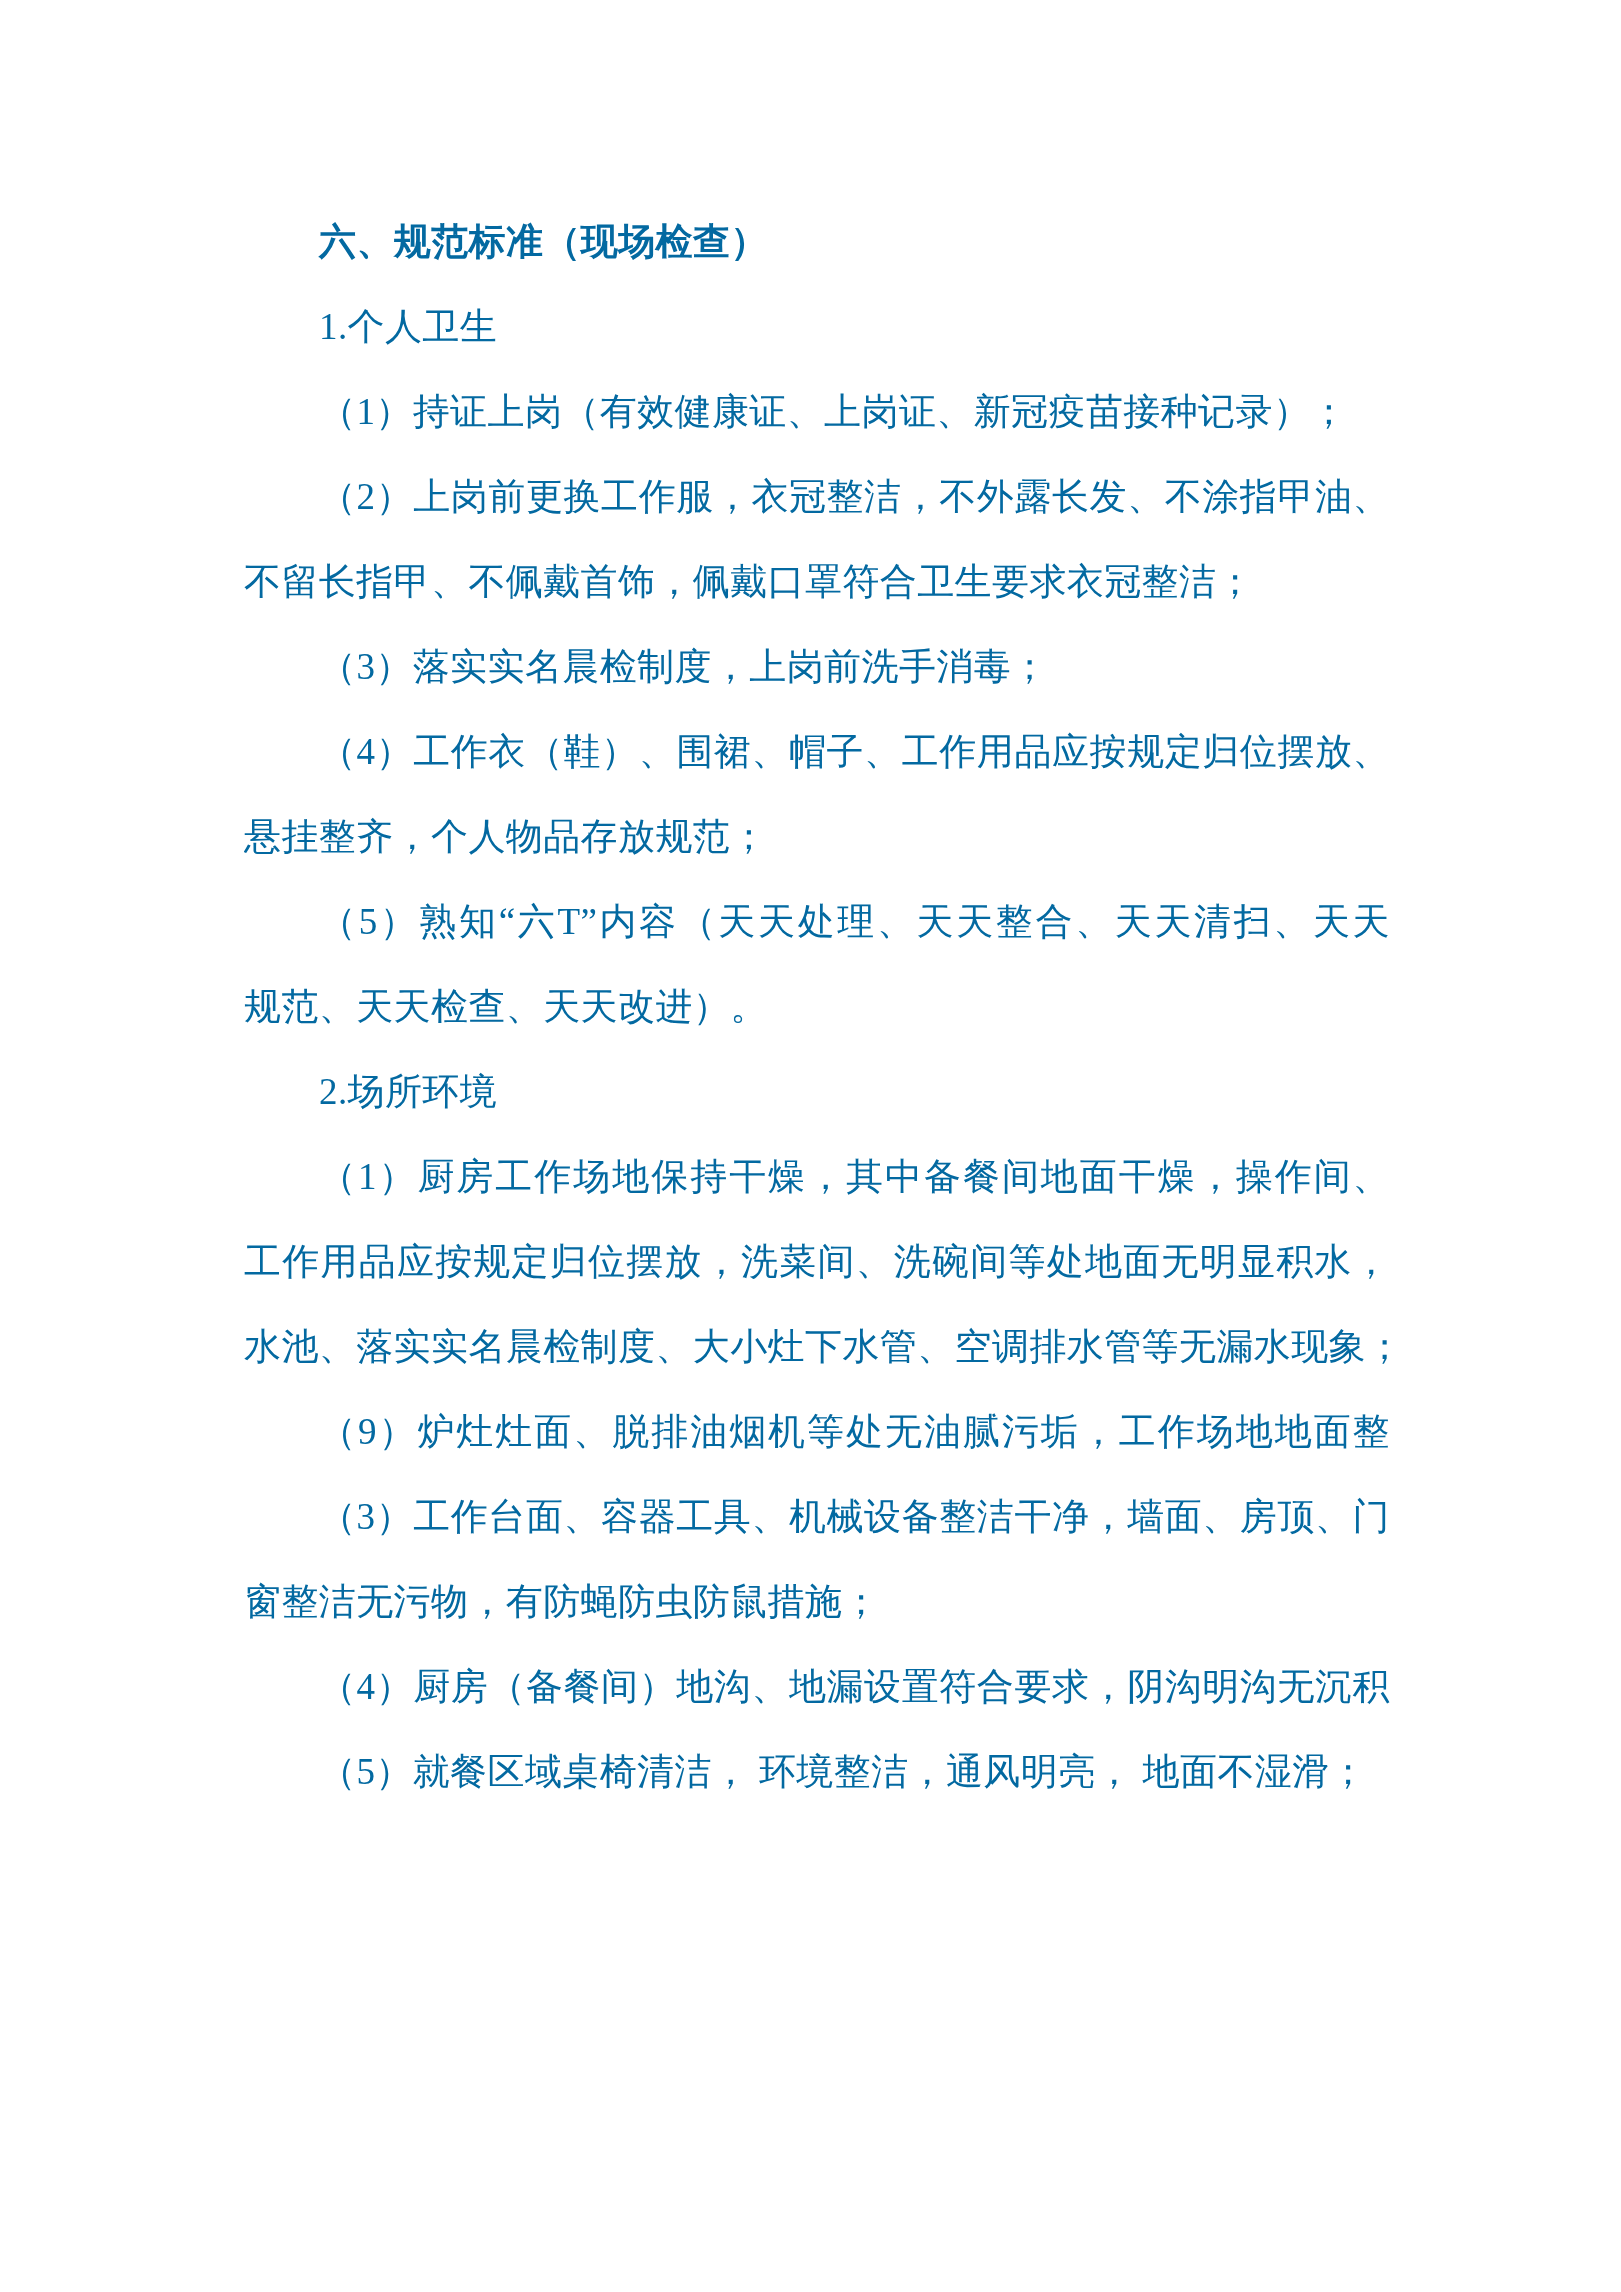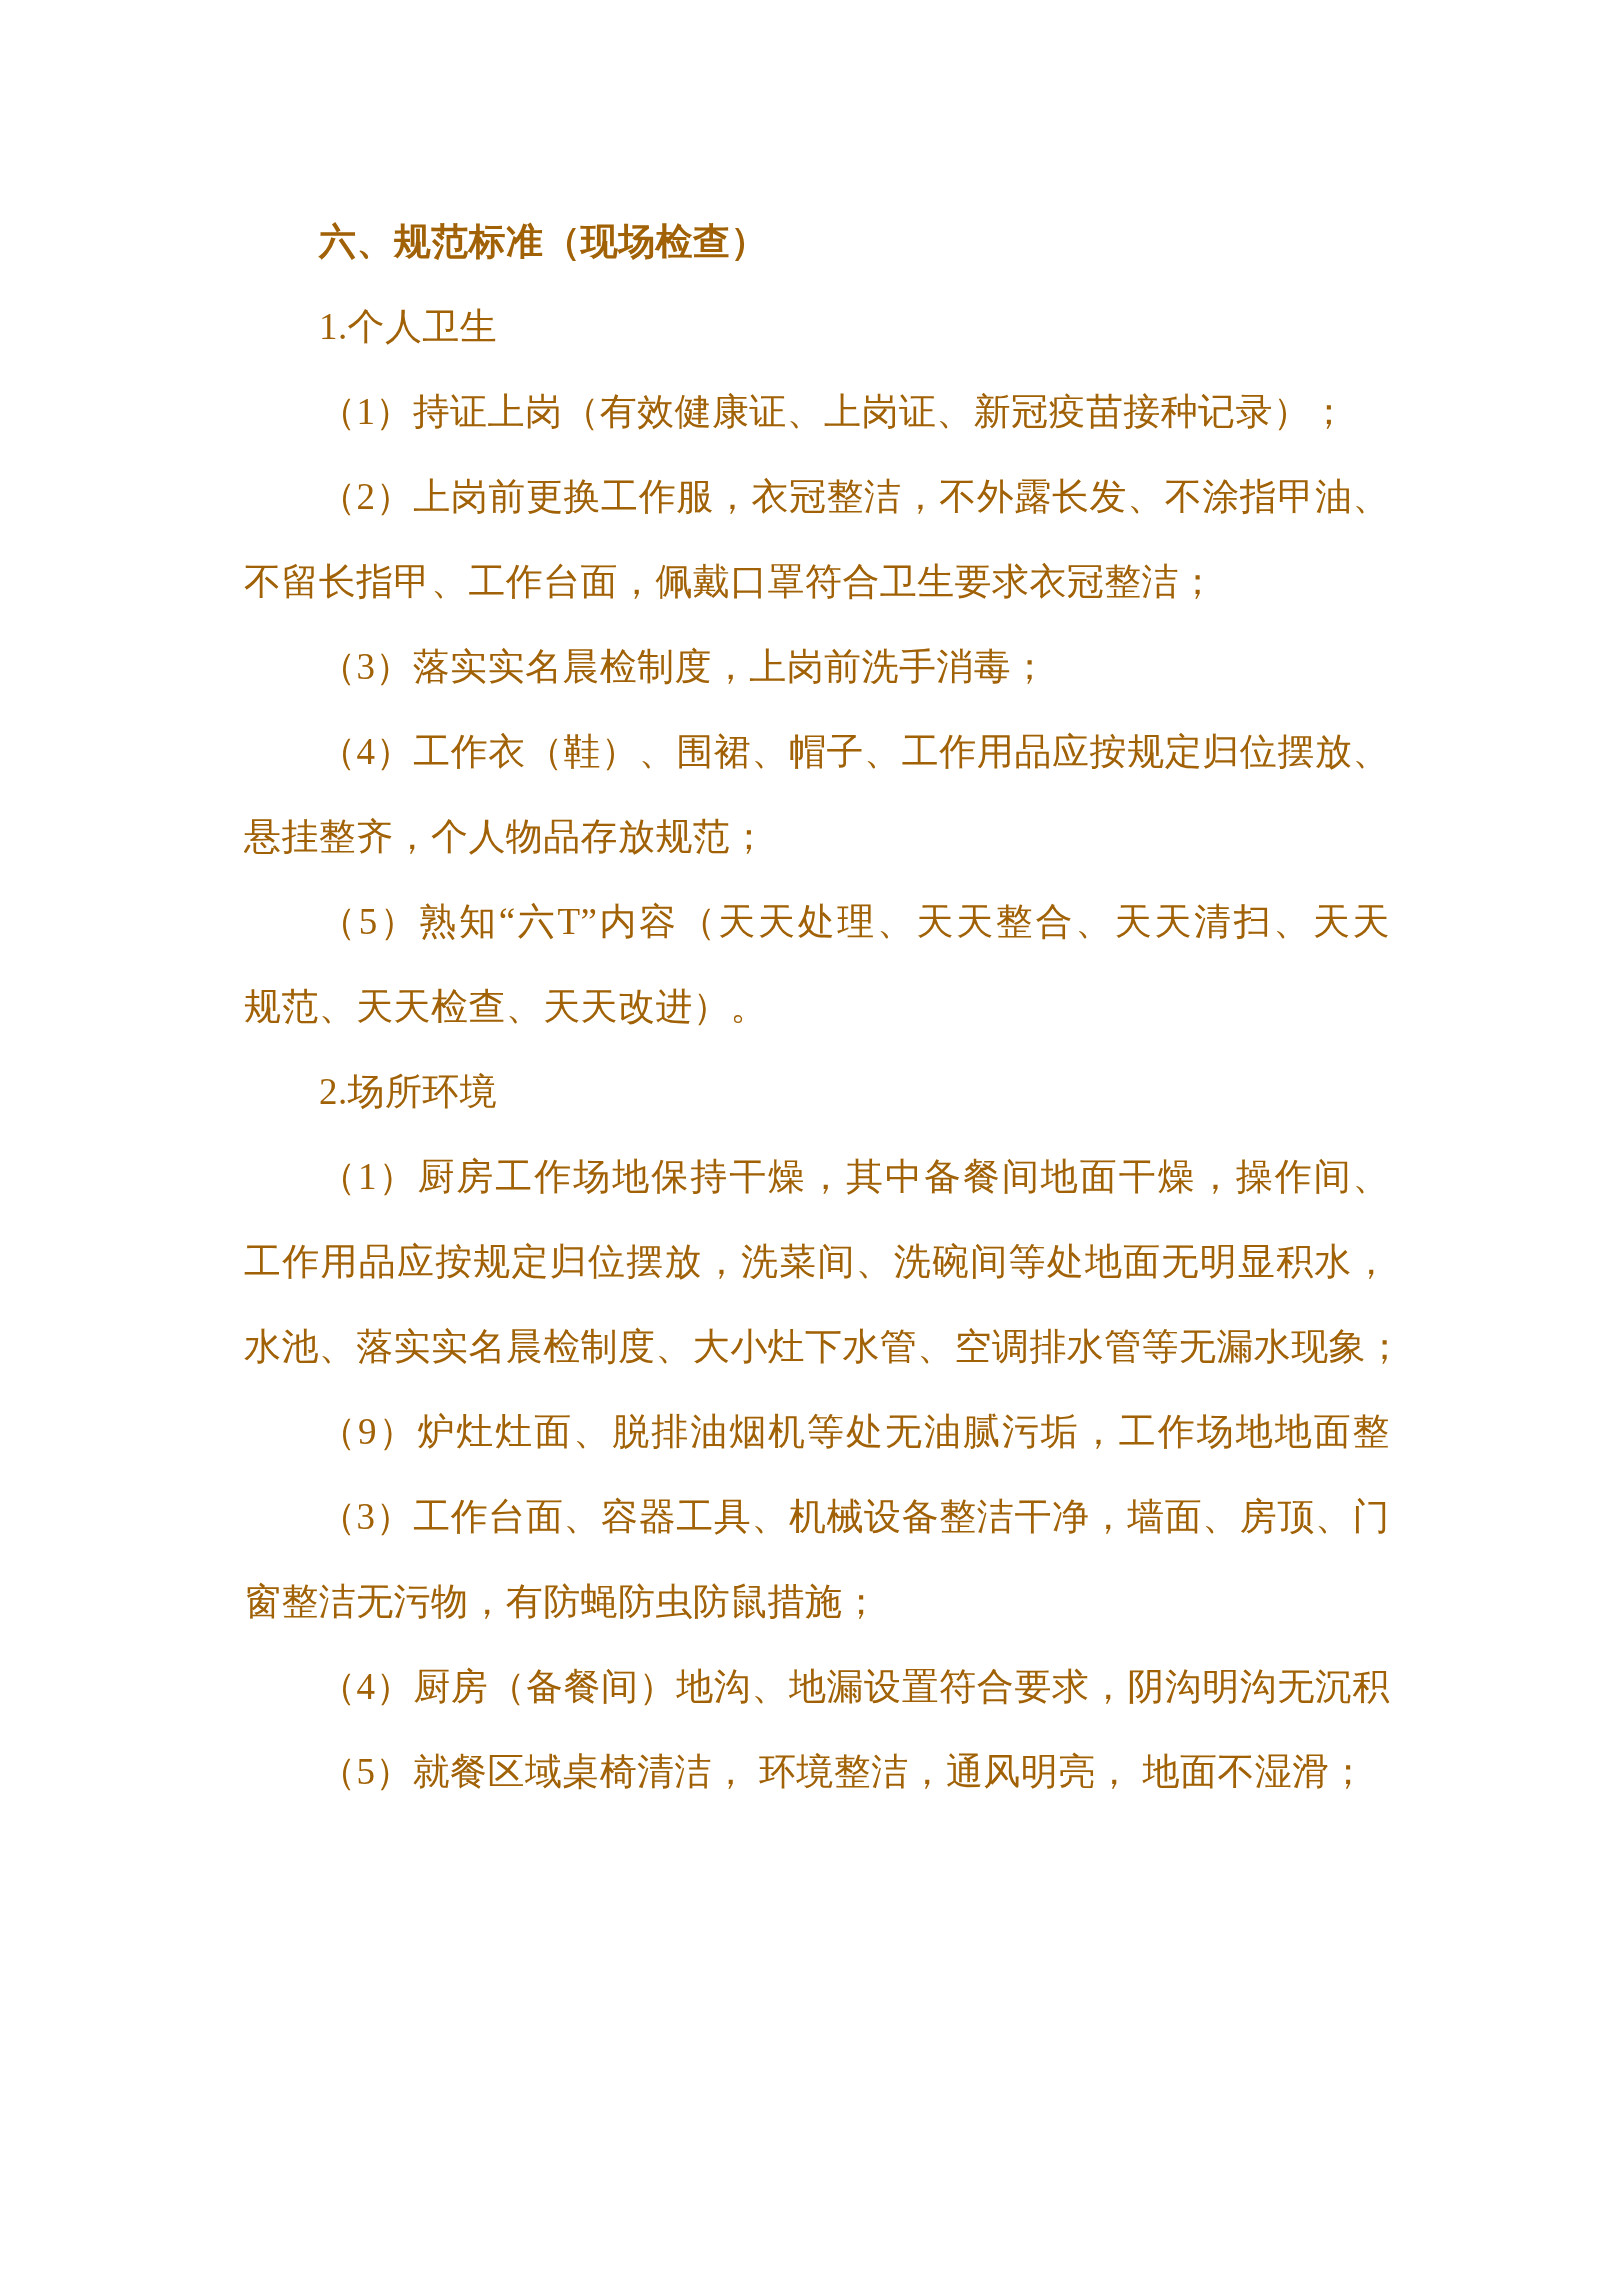--- a/index.html
+++ b/index.html
@@ -39,26 +39,26 @@
     text-align: justify;
     text-align-last: justify;
   }
   .bold {
     font-weight: bold;
   }
 </style>
 </head>
 <body>
 
-<div class="page" style="background: rgb(255, 255, 255); color: #a16207;">
+<div class="page" style="background: rgb(255, 255, 255); color: #0369a1;">
     <div class="line indent bold">六、规范标准（现场检查）</div>
     <div class="line indent">1.个人卫生</div>
     <div class="line indent">（1）持证上岗（有效健康证、上岗证、新冠疫苗接种记录）；</div>
     <div class="line indent fill">（2）上岗前更换工作服，衣冠整洁，不外露长发、不涂指甲油、</div>
-    <div class="line">不留长指甲、工作台面，佩戴口罩符合卫生要求衣冠整洁；</div>
+    <div class="line">不留长指甲、不佩戴首饰，佩戴口罩符合卫生要求衣冠整洁；</div>
     <div class="line indent">（3）落实实名晨检制度，上岗前洗手消毒；</div>
     <div class="line indent fill">（4）工作衣（鞋）、围裙、帽子、工作用品应按规定归位摆放、</div>
     <div class="line">悬挂整齐，个人物品存放规范；</div>
     <div class="line indent fill">（5）熟知“六T”内容（天天处理、天天整合、天天清扫、天天</div>
     <div class="line">规范、天天检查、天天改进）。</div>
     <div class="line indent">2.场所环境</div>
     <div class="line indent fill">（1）厨房工作场地保持干燥，其中备餐间地面干燥，操作间、</div>
     <div class="line fill">工作用品应按规定归位摆放，洗菜间、洗碗间等处地面无明显积水，</div>
     <div class="line">水池、落实实名晨检制度、大小灶下水管、空调排水管等无漏水现象；</div>
     <div class="line indent fill">（9）炉灶灶面、脱排油烟机等处无油腻污垢，工作场地地面整</div>

